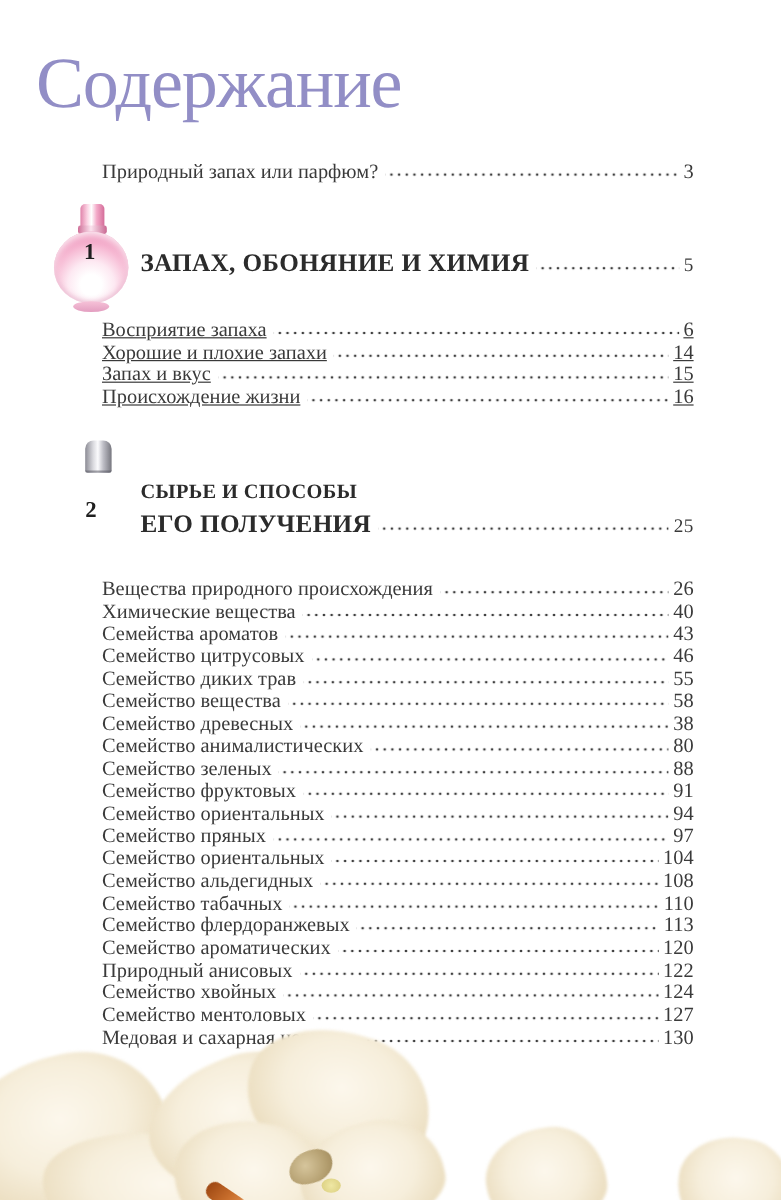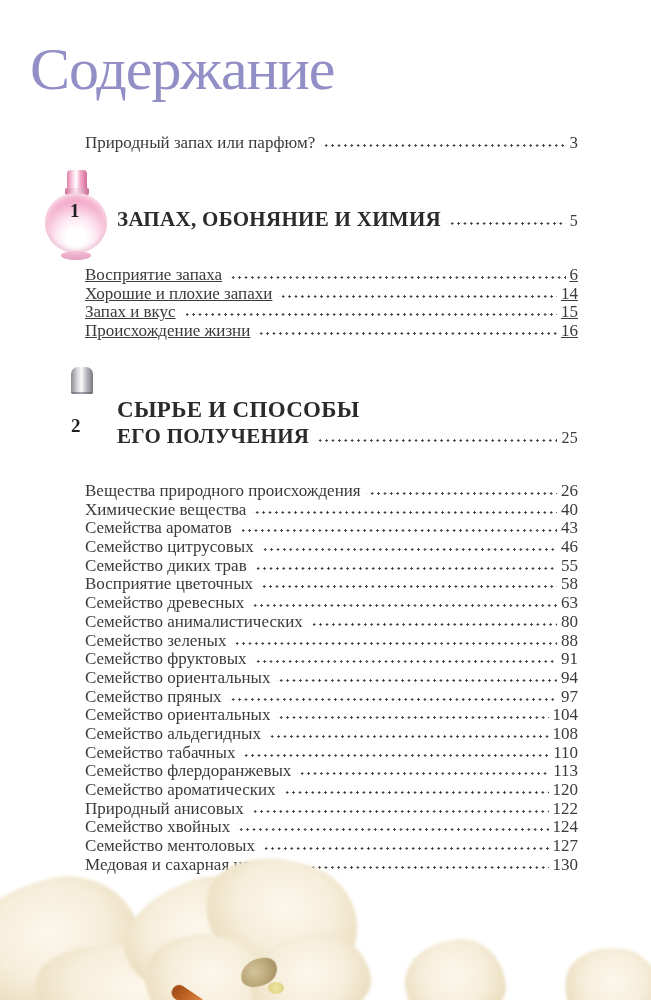--- a/index.html
+++ b/index.html
@@ -26,21 +26,21 @@
   .intro-row { position:absolute; top:134px; left:85px; right:73px; }
   .toc-list { position:absolute; left:85px; right:73px; }
   .sublist  { top:266px;text-decoration:underline; }
   .mainlist { top:482px; }
   
   .section-head {
     position:absolute; left:117px; right:73px;
     font-weight:bold; color:#2b2b2b; letter-spacing:.3px;
   }
   .section-head .row { font-size:21px; line-height:26px; height:26px; font-weight:bold; }
-  .section-head .head-line1 { font-size:23px; line-height:26px; }
+  .section-head .head-line1 { font-size:17px; line-height:26px; }
   .section-head .pg { font-size:16px; font-weight:normal; color:#3a3a3a; }
   .head1 { top:206px; }
   .head2 { top:397px; }
   
   .bottle { position:absolute; }
   .bottle1 { left:42px; top:168px; width:68px; height:94px; }
   .b1-cap {
     position:absolute; left:25px; top:2px; width:20px; height:20px;
     border-radius:4px 4px 2px 2px;
     background:linear-gradient(90deg,#e083aa,#fbd1e2 28%,#ffffff 46%,#f3a9c8 68%,#d46d99);
@@ -200,28 +200,28 @@
         <span class="lbl">Семейство цитрусовых</span>
         <span class="dots"></span>
         <span class="pg">46</span>
       </div>
       <div class="row">
         <span class="lbl">Семейство диких трав</span>
         <span class="dots"></span>
         <span class="pg">55</span>
       </div>
       <div class="row">
-        <span class="lbl">Восприятие цветочных</span>
+        <span class="lbl">Семейство вещества</span>
         <span class="dots"></span>
         <span class="pg">58</span>
       </div>
       <div class="row">
         <span class="lbl">Семейство древесных</span>
         <span class="dots"></span>
-        <span class="pg">63</span>
+        <span class="pg">38</span>
       </div>
       <div class="row">
         <span class="lbl">Семейство анималистических</span>
         <span class="dots"></span>
         <span class="pg">80</span>
       </div>
       <div class="row">
         <span class="lbl">Семейство зеленых</span>
         <span class="dots"></span>
         <span class="pg">88</span>

